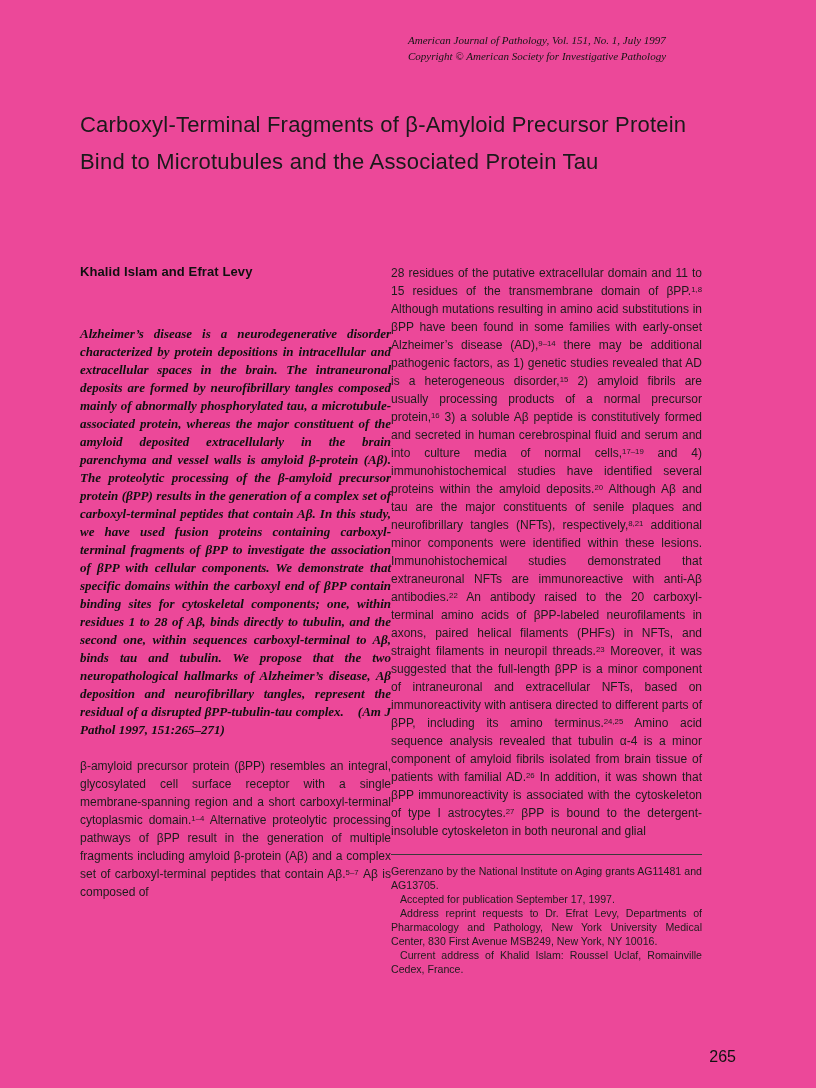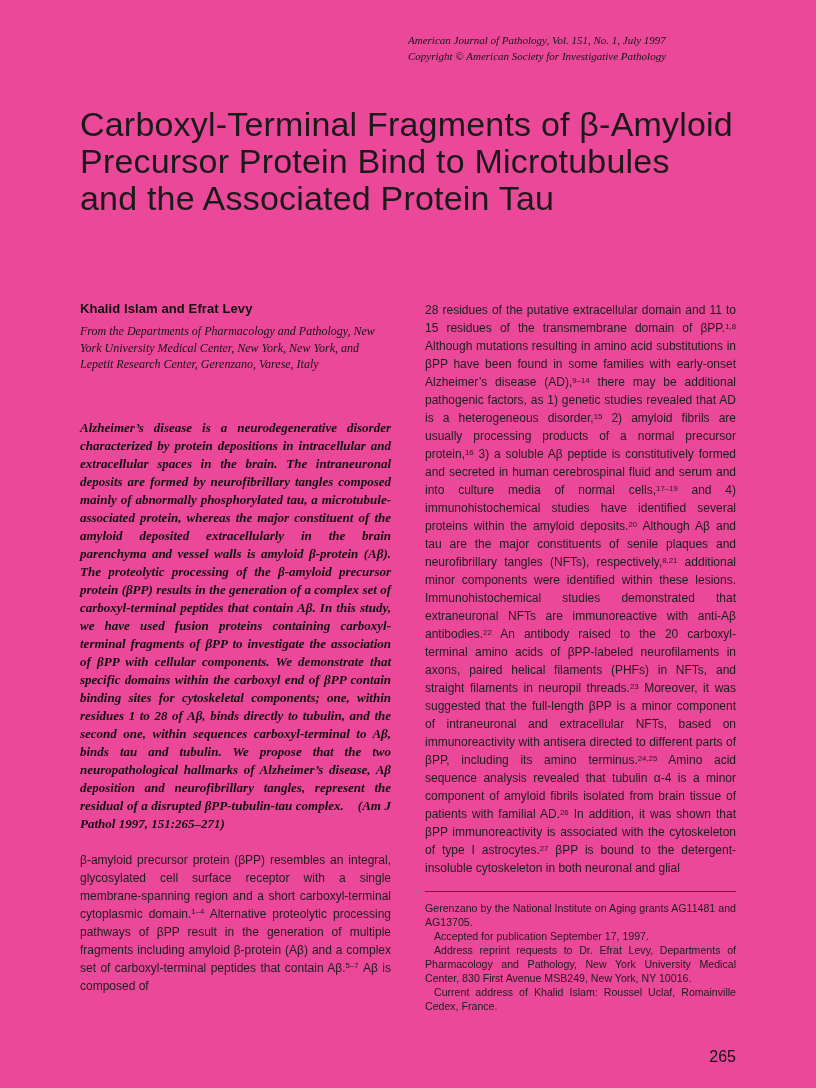--- a/index.html
+++ b/index.html
@@ -2,23 +2,23 @@
 <html><head>
 <meta charset="utf-8">
 <style>
   * { margin:0; padding:0; box-sizing:border-box; }
   html,body { width:816px; height:1088px; }
   body { background:#ffffff; font-family:"Liberation Sans", sans-serif; color:#1c1c1c; }
   .page { position:relative; width:816px; height:1088px; padding:33px 80px 0 80px; overflow:hidden; background:#ec4899; }
 
   .journal-header { margin-left:50%; font-family:"Liberation Serif", serif; font-style:italic; font-size:11px; line-height:15.5px; color:#141414; }
 
-  .title { margin-top:42px; font-size:34px; font-weight:400; line-height:37px; letter-spacing:0.2px; color:#1a1a1a; max-width:660px; }
+  .title { margin-top:42px; font-size:22px; font-weight:400; line-height:37px; letter-spacing:0.2px; color:#1a1a1a; max-width:660px; }
 
-  .columns { display:flex; gap:34px; margin-top:84px; }
+  .columns { display:flex; margin-top:84px; }
   .col { width:311px; }
 
   .authors { font-size:13px; font-weight:700; color:#101010; letter-spacing:0.1px; }
   .affiliation { margin-top:7px; font-family:"Liberation Serif", serif; font-style:italic; font-size:12px; line-height:16.5px; color:#141414; }
 
   .abstract { margin-top:46px; font-family:"Liberation Serif", serif; font-style:italic; font-weight:700; font-size:13px; line-height:18px; text-align:justify; color:#101010; }
   .abstract-cite { margin-left:14px; }
 
   .body-text { font-size:12px; line-height:18px; text-align:justify; color:#1c1c1c; }
   .col-left .body-text { margin-top:18px; }
@@ -40,21 +40,20 @@
     <div>American Journal of Pathology, Vol. 151, No. 1, July 1997</div>
     <div>Copyright © American Society for Investigative Pathology</div>
   </header>
 
   <h1 class="title">Carboxyl-Terminal Fragments of β-Amyloid Precursor Protein Bind to Microtubules and the Associated Protein Tau</h1>
 
   <div class="columns">
 
     <div class="col col-left">
       <div class="authors">Khalid Islam and Efrat Levy</div>
-      <div class="affiliation">From the Departments of Pharmacology and Pathology, New York University Medical Center, New York, New York, and Lepetit Research Center, Gerenzano, Varese, Italy</div>
 
       <p class="abstract"><span>Alzheimer’s disease is a neurodegenerative disorder characterized by protein depositions in intracellular and extracellular spaces in the brain. The intraneuronal deposits are formed by neurofibrillary tangles composed mainly of abnormally phosphorylated tau, a microtubule-associated protein, whereas the major constituent of the amyloid deposited extracellularly in the brain parenchyma and vessel walls is amyloid β-protein (Aβ). The proteolytic processing of the β-amyloid precursor protein (βPP) results in the generation of a complex set of carboxyl-terminal peptides that contain Aβ. In this study, we have used fusion proteins containing carboxyl-terminal fragments of βPP to investigate the association of βPP with cellular components. We demonstrate that specific domains within the carboxyl end of βPP contain binding sites for cytoskeletal components; one, within residues 1 to 28 of Aβ, binds directly to tubulin, and the second one, within sequences carboxyl-terminal to Aβ, binds tau and tubulin. We propose that the two neuropathological hallmarks of Alzheimer’s disease, Aβ deposition and neurofibrillary tangles, represent the residual of a disrupted βPP-tubulin-tau complex.</span><span class="abstract-cite">(Am J Pathol 1997, 151:265–271)</span></p>
 
       <p class="body-text">β-amyloid precursor protein (βPP) resembles an integral, glycosylated cell surface receptor with a single membrane-spanning region and a short carboxyl-terminal cytoplasmic domain.<sup>1–4</sup> Alternative proteolytic processing pathways of βPP result in the generation of multiple fragments including amyloid β-protein (Aβ) and a complex set of carboxyl-terminal peptides that contain Aβ.<sup>5–7</sup> Aβ is composed of</p>
     </div>
 
     <div class="col col-right">
       <p class="body-text">28 residues of the putative extracellular domain and 11 to 15 residues of the transmembrane domain of βPP.<sup>1,8</sup> Although mutations resulting in amino acid substitutions in βPP have been found in some families with early-onset Alzheimer’s disease (AD),<sup>9–14</sup> there may be additional pathogenic factors, as 1) genetic studies revealed that AD is a heterogeneous disorder,<sup>15</sup> 2) amyloid fibrils are usually processing products of a normal precursor protein,<sup>16</sup> 3) a soluble Aβ peptide is constitutively formed and secreted in human cerebrospinal fluid and serum and into culture media of normal cells,<sup>17–19</sup> and 4) immunohistochemical studies have identified several proteins within the amyloid deposits.<sup>20</sup> Although Aβ and tau are the major constituents of senile plaques and neurofibrillary tangles (NFTs), respectively,<sup>8,21</sup> additional minor components were identified within these lesions. Immunohistochemical studies demonstrated that extraneuronal NFTs are immunoreactive with anti-Aβ antibodies.<sup>22</sup> An antibody raised to the 20 carboxyl-terminal amino acids of βPP-labeled neurofilaments in axons, paired helical filaments (PHFs) in NFTs, and straight filaments in neuropil threads.<sup>23</sup> Moreover, it was suggested that the full-length βPP is a minor component of intraneuronal and extracellular NFTs, based on immunoreactivity with antisera directed to different parts of βPP, including its amino terminus.<sup>24,25</sup> Amino acid sequence analysis revealed that tubulin α-4 is a minor component of amyloid fibrils isolated from brain tissue of patients with familial AD.<sup>26</sup> In addition, it was shown that βPP immunoreactivity is associated with the cytoskeleton of type I astrocytes.<sup>27</sup> βPP is bound to the detergent-insoluble cytoskeleton in both neuronal and glial</p>
 
       <div class="footnotes">

